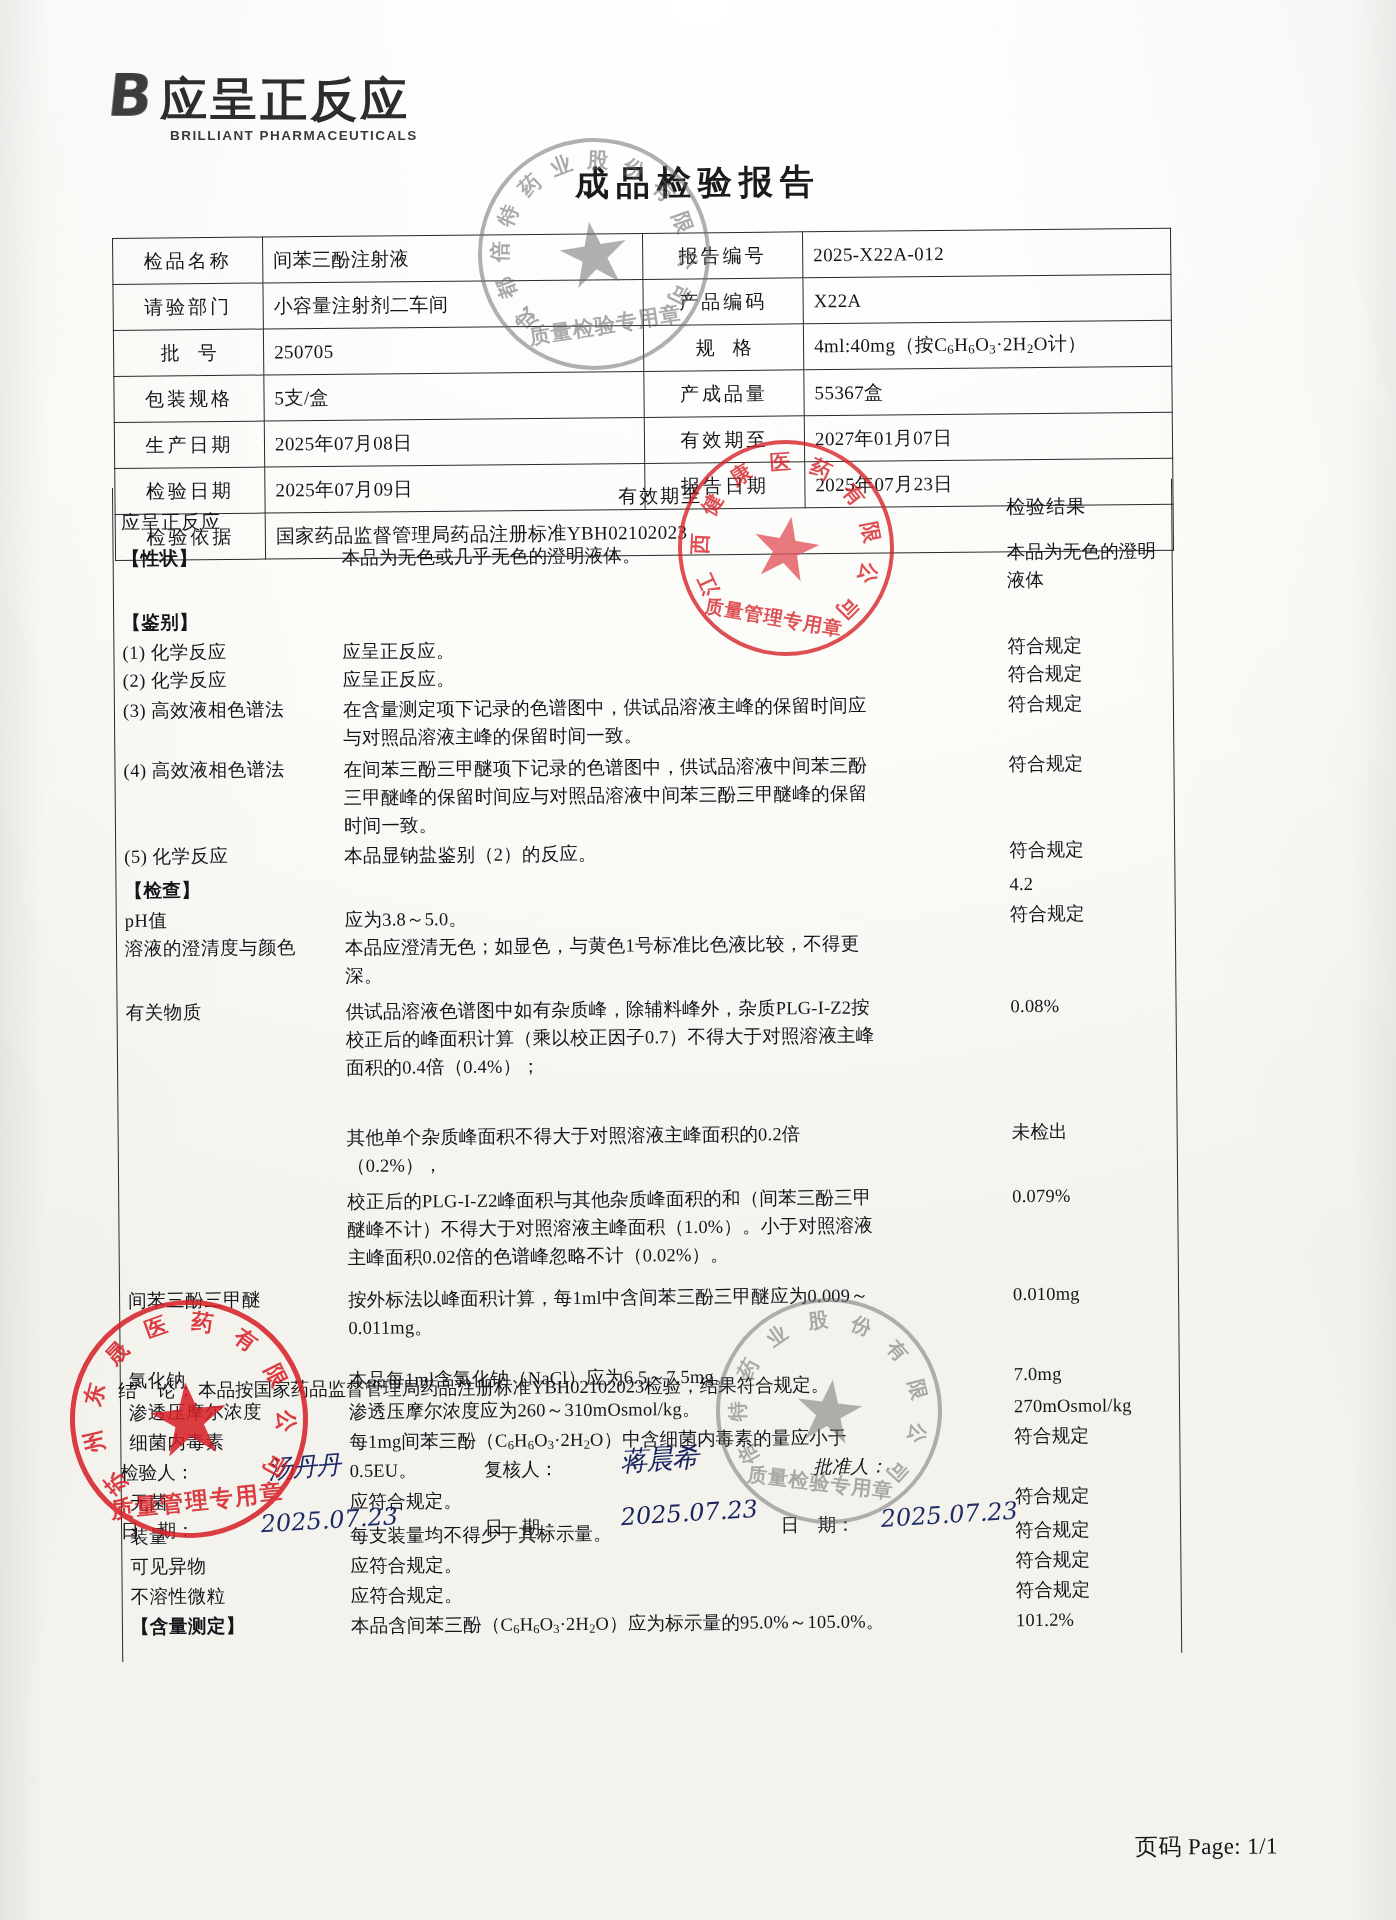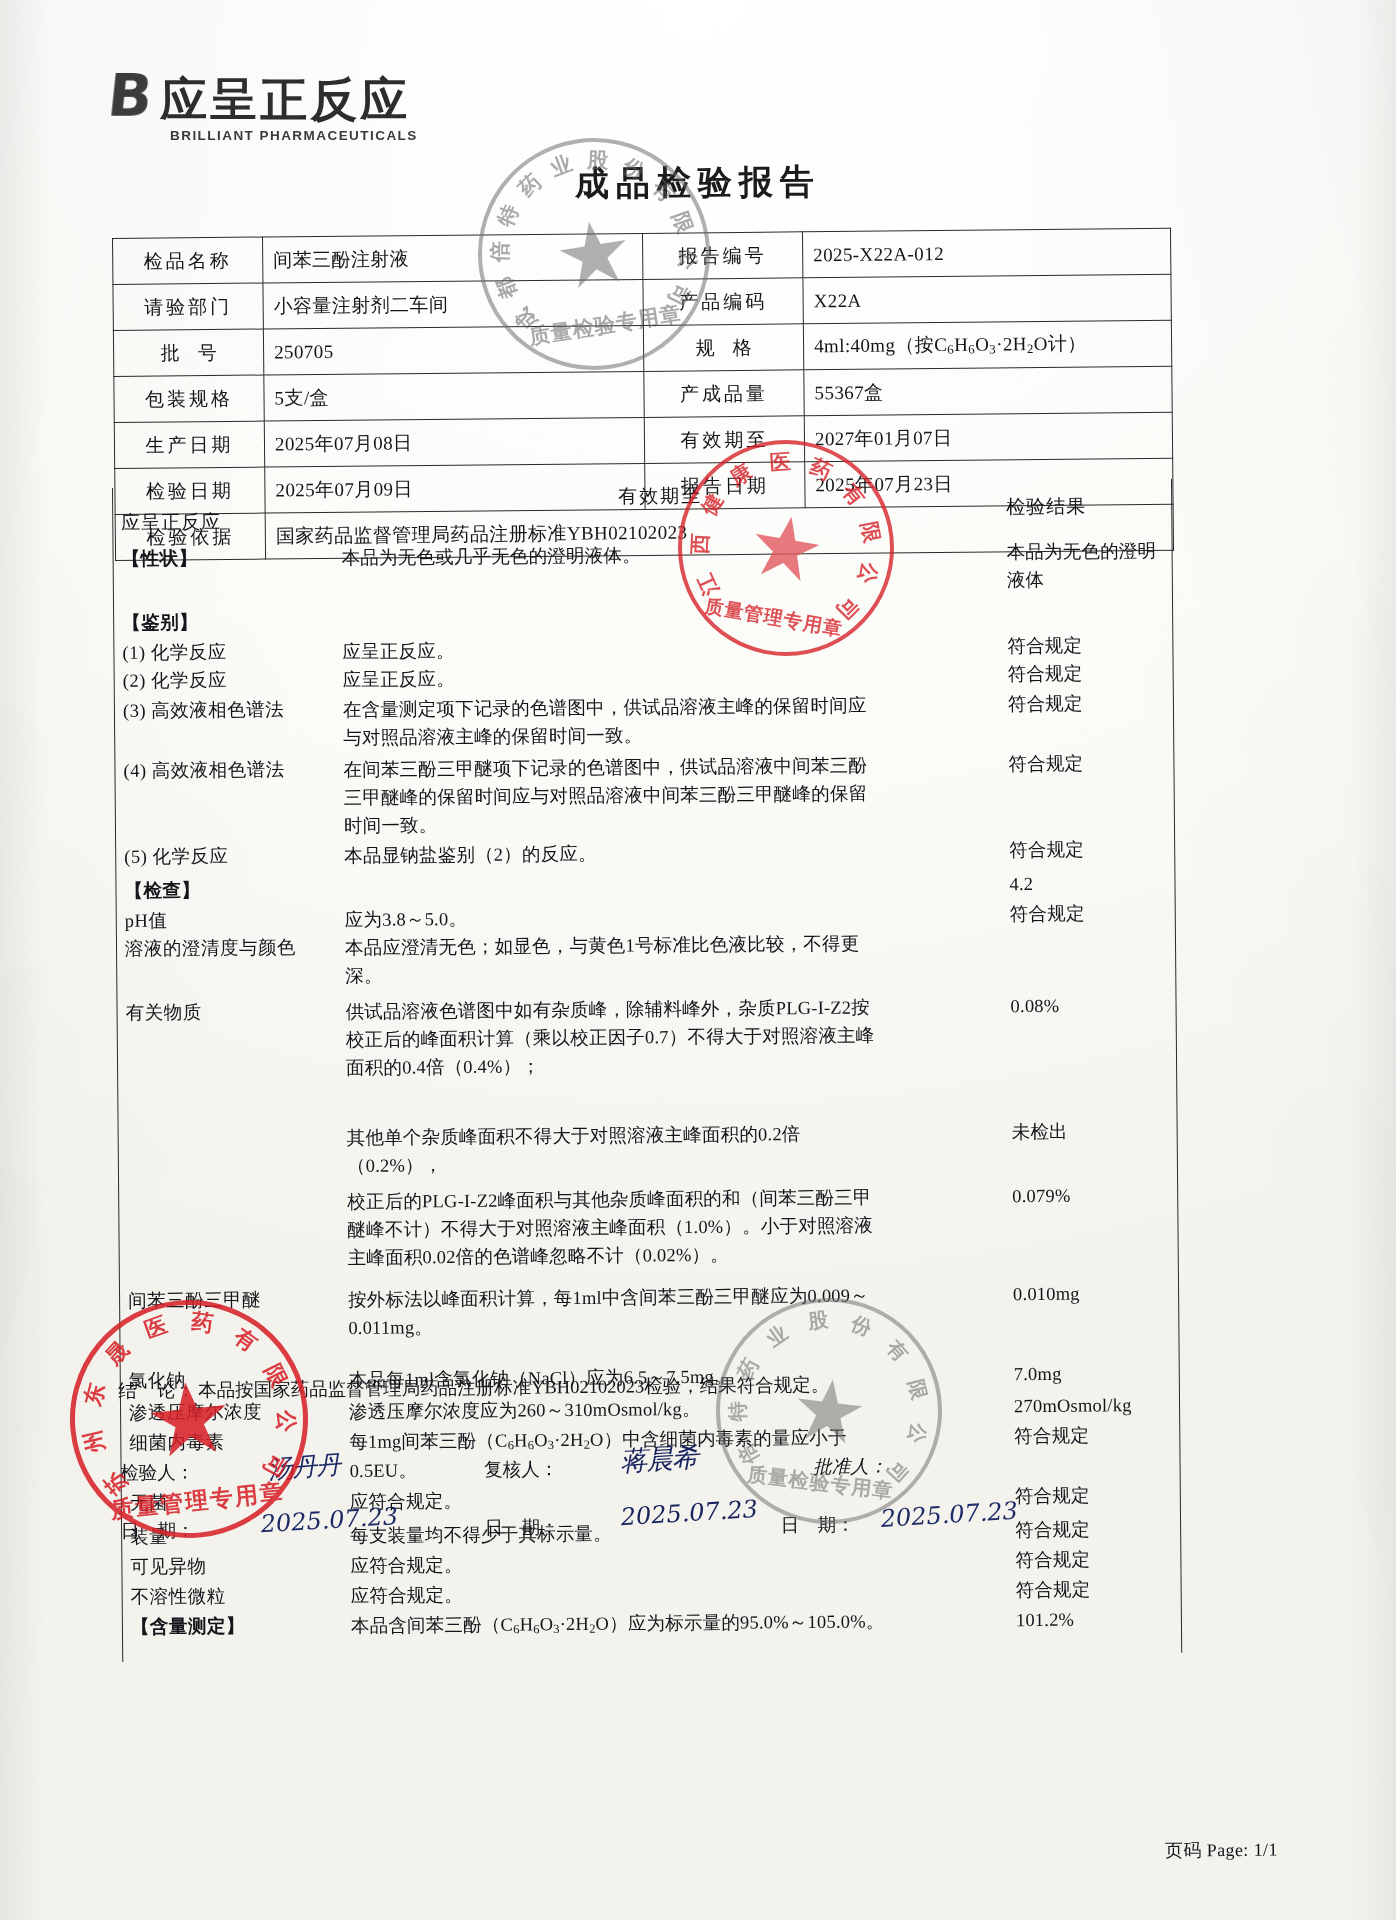--- a/index.html
+++ b/index.html
@@ -130,21 +130,21 @@
     font-style:italic;
     font-size:25px;
     transform:rotate(-4deg);
     letter-spacing:-1px;
   }
   .hand.blue2{color:#17215c;font-size:27px;transform:rotate(-3deg);}
   .hand.date{font-size:24px;transform:rotate(-3deg);letter-spacing:0px;}
 
   .pagenum{
     position:absolute;right:118px;bottom:58px;
-    font-size:18px;letter-spacing:.4px;
+    font-size:23px;letter-spacing:.4px;
     transform:rotate(-0.5deg);
   }
 
   
   .seal{position:absolute;pointer-events:none;}
   .seal-ring{
     position:absolute;inset:0;border-radius:50%;
     box-sizing:border-box;
   }
   .seal-star{

